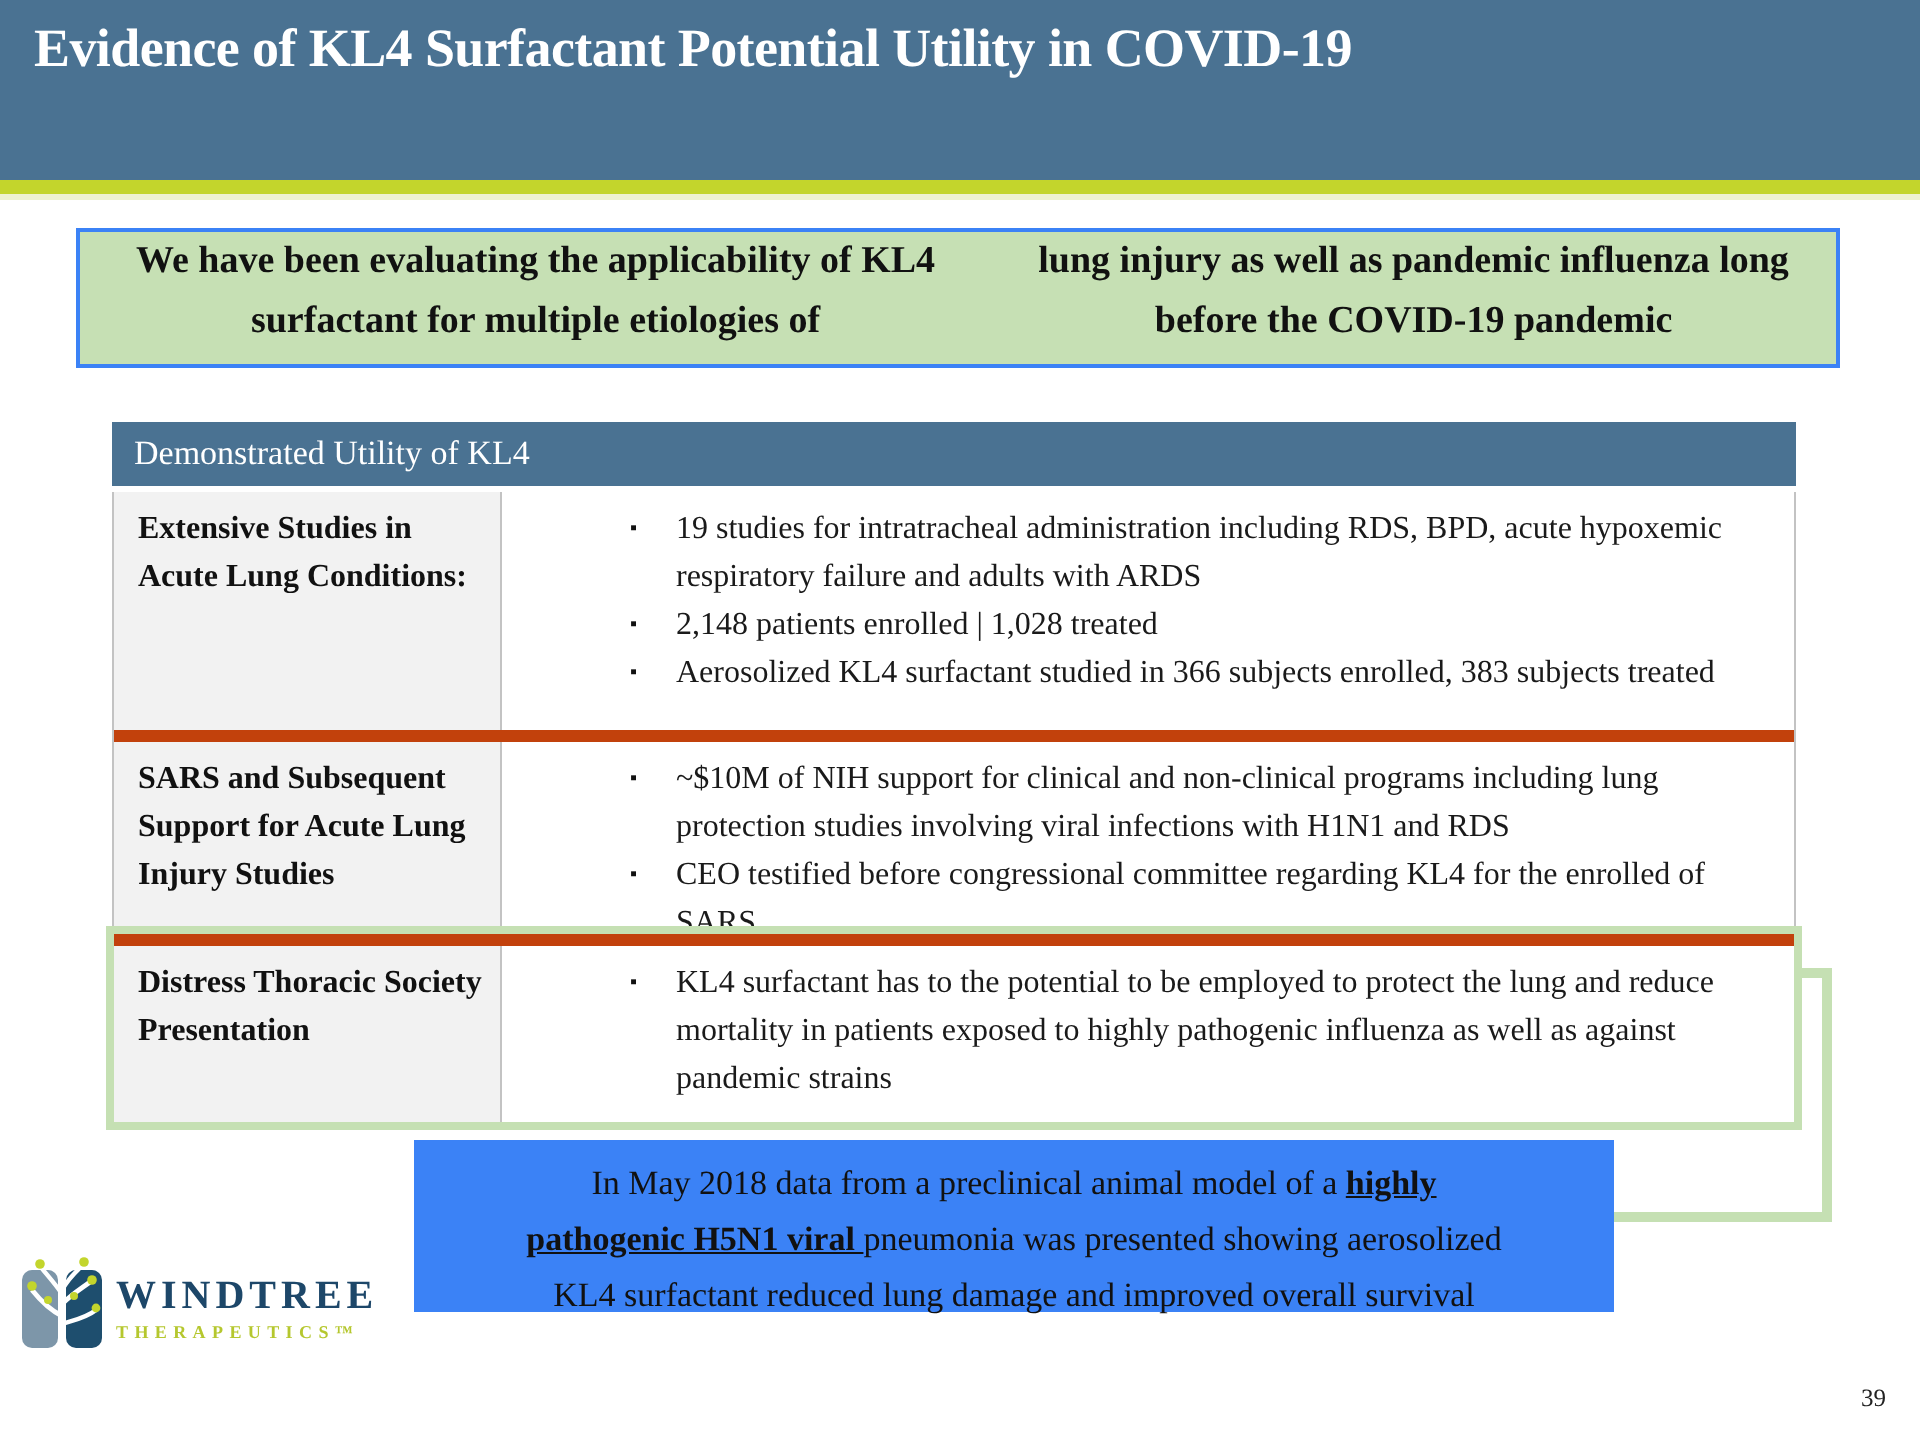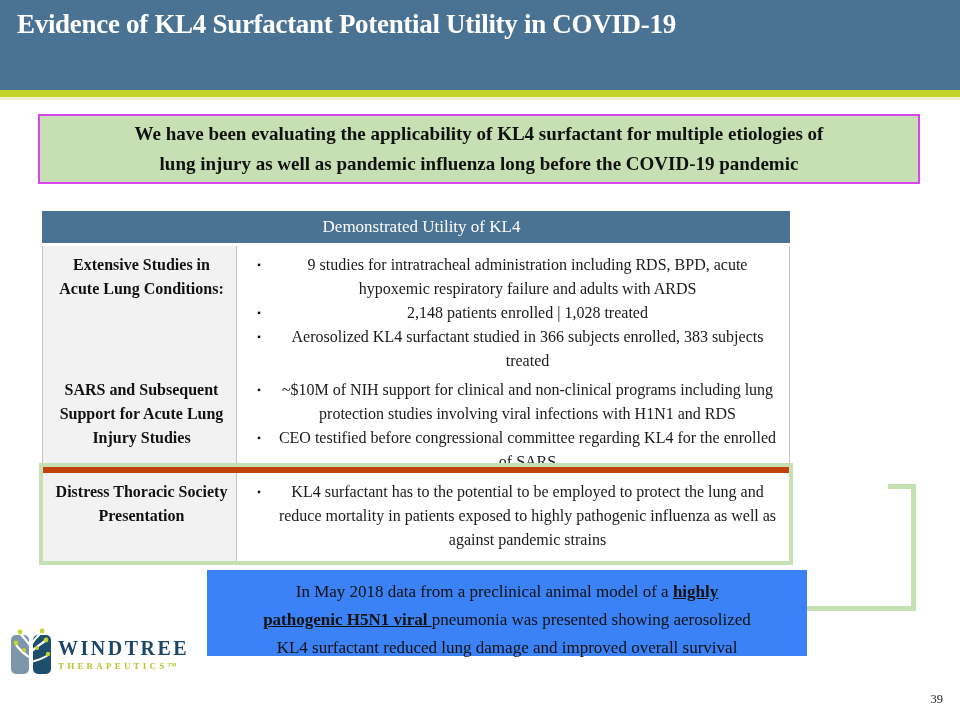--- a/index.html
+++ b/index.html
@@ -10,29 +10,29 @@
   .slide-header{position:absolute;left:0;top:0;width:960px;height:90px;background:#4a7292;}
   .slide-title{position:absolute;left:17px;top:9px;font-size:27px;font-weight:bold;color:#fff;
                letter-spacing:-0.3px;white-space:nowrap;}
   .slide-subtitle{position:absolute;left:17px;top:46px;font-size:22px;font-style:italic;color:#fff;
                   white-space:nowrap;}
   .accent-bar{position:absolute;left:0;top:90px;width:960px;height:7px;background:#c3d52c;}
   .accent-pale{position:absolute;left:0;top:97px;width:960px;height:3px;background:#eef2cf;}
 
   
   .intro-box{position:absolute;left:38px;top:114px;width:878px;height:66px;background:#c6e0b4;
-             border:2px solid #d946ef;display:flex;flex-direction:column;justify-content:center;
+             border:2px solid #3b82f6;display:flex;flex-direction:row;justify-content:center;
              text-align:center;font-weight:bold;font-size:19px;line-height:30px;color:#111;}
 
   
-  .kl4-table{position:absolute;left:42px;top:211px;width:748px;font-size:16px;text-align:center;}
+  .kl4-table{position:absolute;left:56px;top:211px;width:842px;font-size:16px;}
   .t-header{height:32px;line-height:32px;background:#4a7292;color:#fff;font-size:17px;
             padding-left:11px;border-bottom:3px solid #fff;}
   .t-body{border:1px solid #c3c3c3;border-top:none;}
-  .t-row{display:grid;grid-template-columns:194px 1fr;}
+  .t-row{display:grid;grid-template-columns:194px 1fr;gap:48px;}
   .t-row + .t-row{border-top:6px solid #c2410c;}
   .t-label{background:#f2f2f2;font-weight:bold;padding:7px 8px 0 12px;line-height:24px;
            border-right:1px solid #c3c3c3;color:#111;}
   .t-cell{background:#fff;padding:7px 10px 0 16px;line-height:24px;}
   .t-row.r1{height:119px;}
   .t-row.r2{height:96px;}
   .t-row.r3{height:88px;}
   .t-row.hl{outline:4px solid #c5e0b3;position:relative;z-index:2;}
   .blt-row{display:flex;}
   .blt{flex:none;width:12px;margin-right:11px;font-size:10px;line-height:24px;color:#111;}
@@ -75,21 +75,21 @@
 
   <div class="kl4-table">
     <div class="t-header">Demonstrated Utility of KL4</div>
     <div class="t-body">
 
       <div class="t-row r1">
         <div class="t-label">Extensive Studies in Acute Lung Conditions:</div>
         <div class="t-cell">
           <div class="blt-row">
             <span class="blt">▪</span>
-            <span class="blt-text">9 studies for intratracheal administration including RDS, BPD, acute hypoxemic respiratory failure and adults with ARDS</span>
+            <span class="blt-text">19 studies for intratracheal administration including RDS, BPD, acute hypoxemic respiratory failure and adults with ARDS</span>
           </div>
           <div class="blt-row">
             <span class="blt">▪</span>
             <span class="blt-text">2,148 patients enrolled | 1,028 treated</span>
           </div>
           <div class="blt-row">
             <span class="blt">▪</span>
             <span class="blt-text">Aerosolized KL4 surfactant studied in 366 subjects enrolled, 383 subjects treated</span>
           </div>
         </div>

